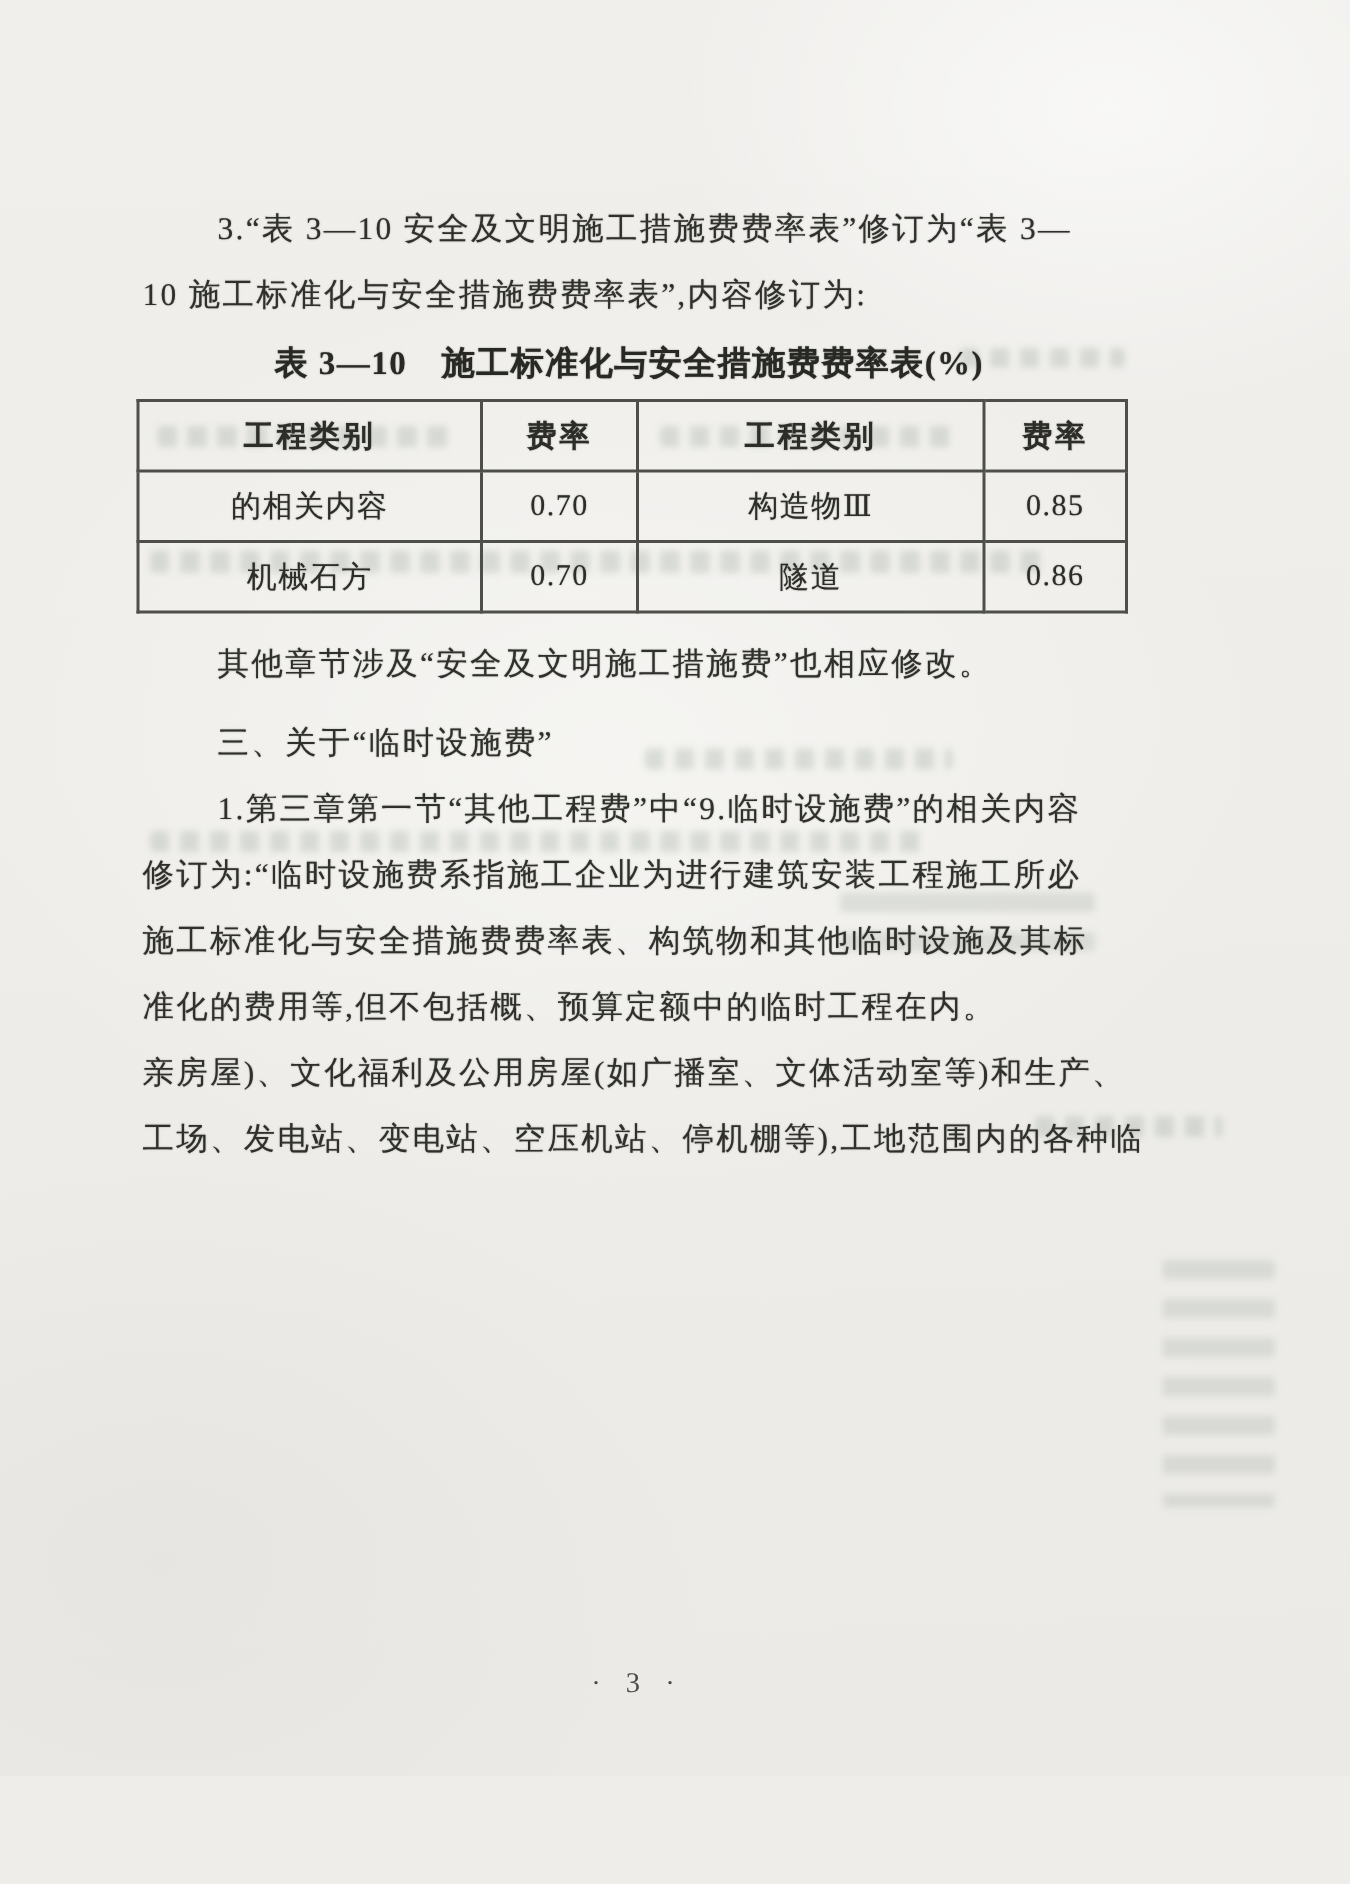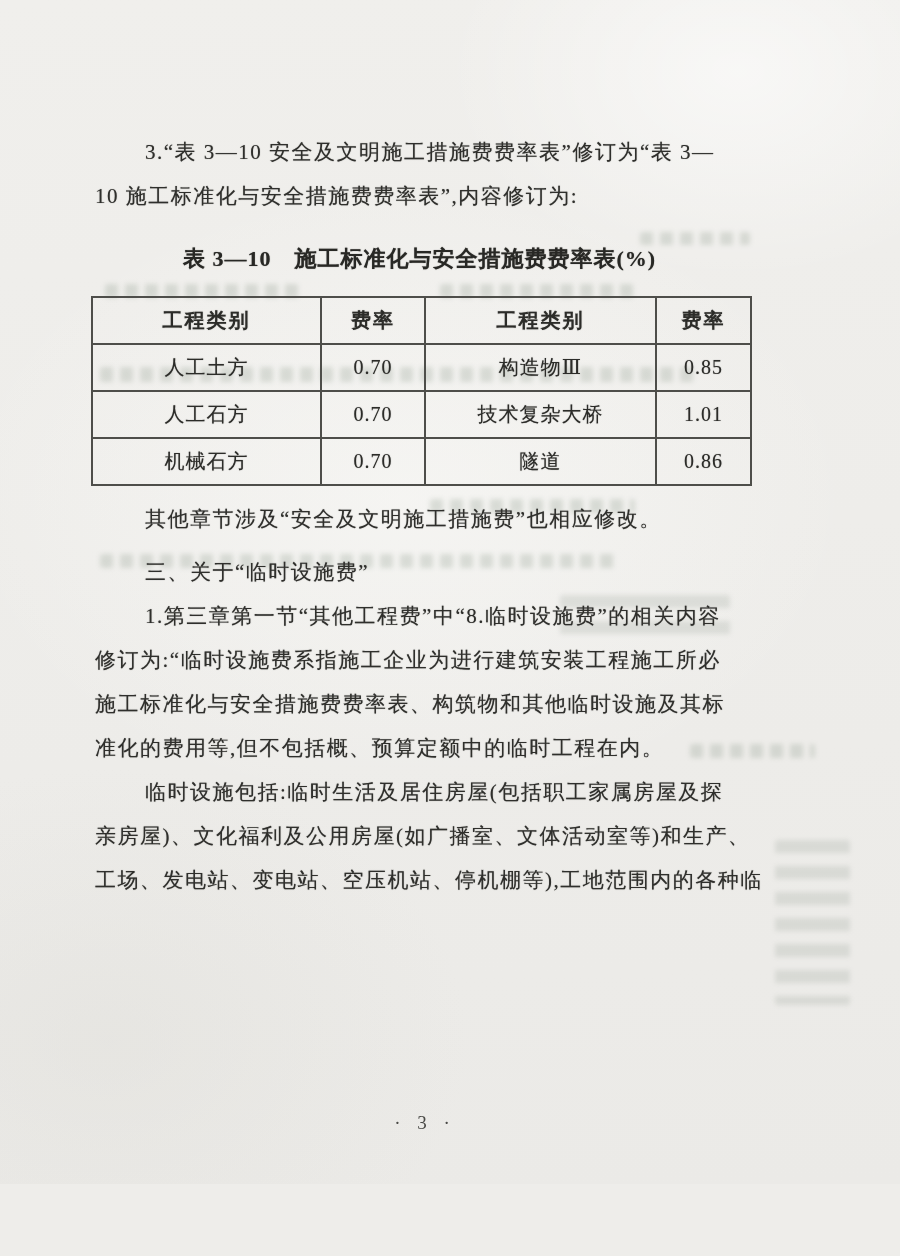--- a/index.html
+++ b/index.html
@@ -21,27 +21,27 @@
     position:absolute;left:95px;top:130px;width:715px;
   }
   .line{
     font-size:21px;letter-spacing:1.5px;line-height:44px;
     white-space:nowrap;color:#2f2f2c;
     text-shadow:0 0 1px rgba(47,47,44,.55);
   }
   .line.indent{padding-left:50px;}
   .line.gap-top{margin-top:9px;}
   .caption{
-    width:657px;margin-top:22px;margin-left:-4px;
+    width:657px;margin-top:5px;margin-left:-4px;
     font-size:22px;font-weight:bold;letter-spacing:1px;
     line-height:38px;text-align:center;white-space:nowrap;
     color:#282825;text-shadow:0 0 1px rgba(40,40,37,.6);
   }
   table.fee{
-    margin-left:-4px;margin-top:18px;
+    margin-left:-4px;margin-top:5px;
     border-collapse:collapse;table-layout:fixed;
     width:659px;
   }
   table.fee td,table.fee th{
     border:2px solid #4e4e4a;
     height:45px;padding:0;
     font-size:20px;letter-spacing:1px;
     text-align:center;vertical-align:middle;
     color:#2c2c29;font-weight:normal;
     text-shadow:0 0 1px rgba(44,44,41,.5);
@@ -90,48 +90,41 @@
           <col class="c4">
         </colgroup>
       <tbody>
           <tr>
         <th>工程类别</th>
         <th>费率</th>
         <th>工程类别</th>
         <th>费率</th>
       </tr>
       <tr>
-        <td>人工土方</td>
+        <td>的相关内容</td>
         <td>0.70</td>
         <td>构造物Ⅲ</td>
         <td>0.85</td>
-      </tr>
-      <tr>
-        <td>人工石方</td>
-        <td>0.70</td>
-        <td>技术复杂大桥</td>
-        <td>1.01</td>
       </tr>
       <tr>
         <td>机械石方</td>
         <td>0.70</td>
         <td>隧道</td>
         <td>0.86</td>
       </tr>
     </tbody>
       </table>
 
     <div class="after-table">
       <div class="line indent">其他章节涉及“安全及文明施工措施费”也相应修改。</div>
       <div class="line indent gap-top">三、关于“临时设施费”</div>
-      <div class="line indent">1.第三章第一节“其他工程费”中“8.临时设施费”的相关内容</div>
+      <div class="line indent">1.第三章第一节“其他工程费”中“9.临时设施费”的相关内容</div>
       <div class="line">修订为:“临时设施费系指施工企业为进行建筑安装工程施工所必</div>
       <div class="line">施工标准化与安全措施费费率表、构筑物和其他临时设施及其标</div>
       <div class="line">准化的费用等,但不包括概、预算定额中的临时工程在内。</div>
-      <div class="line indent">临时设施包括:临时生活及居住房屋(包括职工家属房屋及探</div>
       <div class="line">亲房屋)、文化福利及公用房屋(如广播室、文体活动室等)和生产、</div>
       <div class="line">工场、发电站、变电站、空压机站、停机棚等),工地范围内的各种临</div>
     </div>
 
   </div>
 
   <div class="pager">· 3 ·</div>
 
 </div>
 

